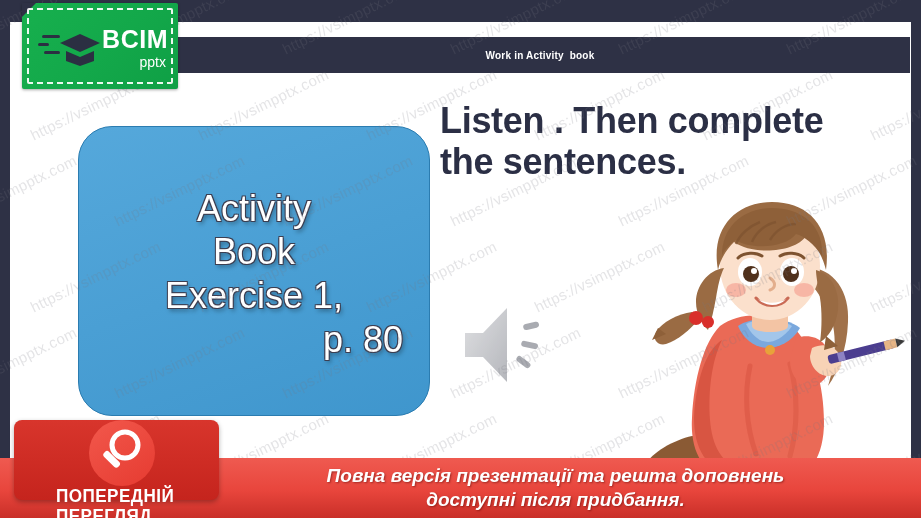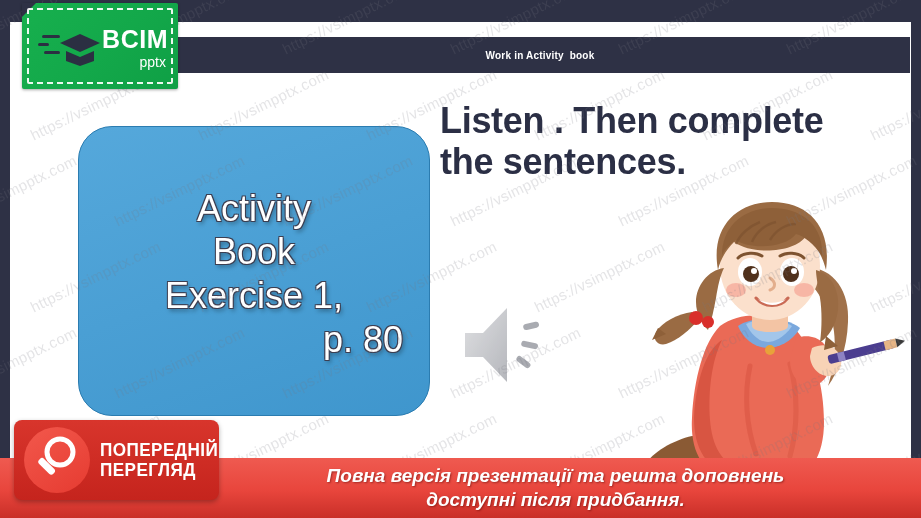--- a/index.html
+++ b/index.html
@@ -191,20 +191,21 @@
   #badge{
     position:absolute;
     left:14px; bottom:18px;
     width:205px; height:80px;
     background:#cc2a22;
     background-image:linear-gradient(180deg,#d8352c 0%,#c5241d 100%);
     border-radius:8px;
     z-index:60;
     display:flex; align-items:center;
     box-shadow:0 2px 5px rgba(0,0,0,.3);
+    flex-direction:column;
   }
   #badge .circle{
     position:relative;
     margin-left:10px;
     width:66px; height:66px;
     border-radius:50%;
     background:#ee453a;
     background-image:linear-gradient(145deg,#f2584c 0%,#e63b31 100%);
     flex:0 0 auto;
   }

